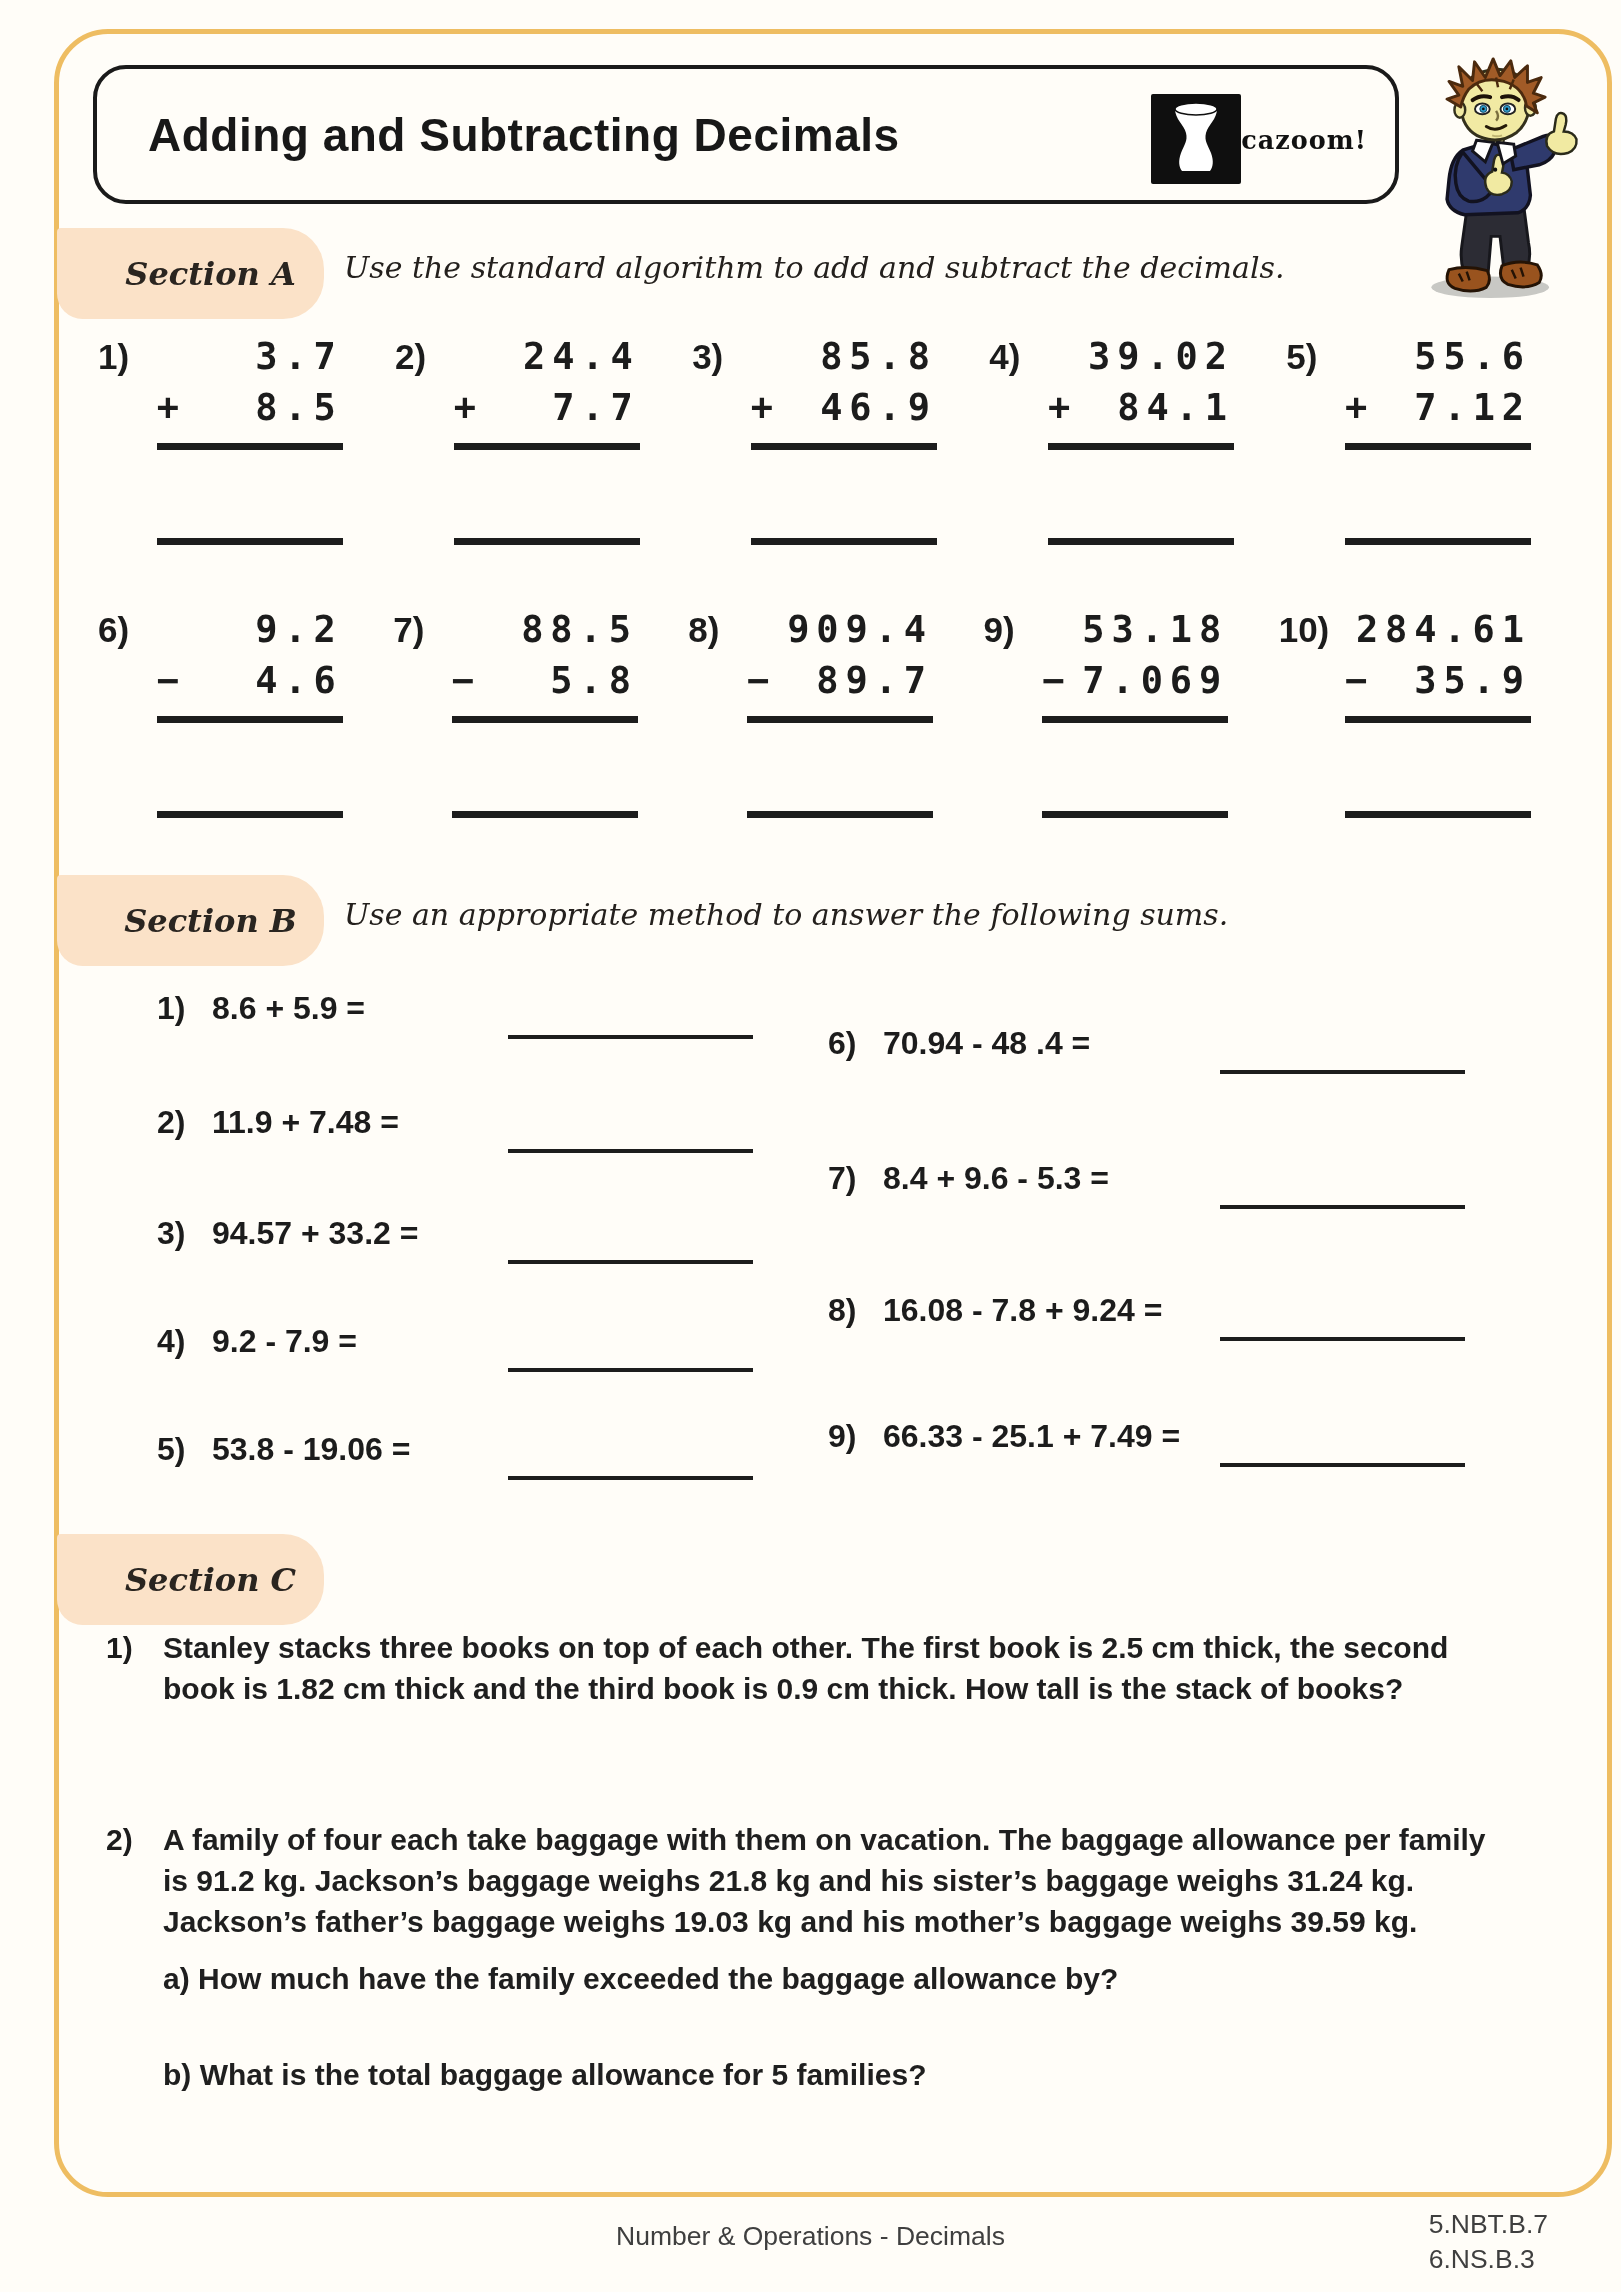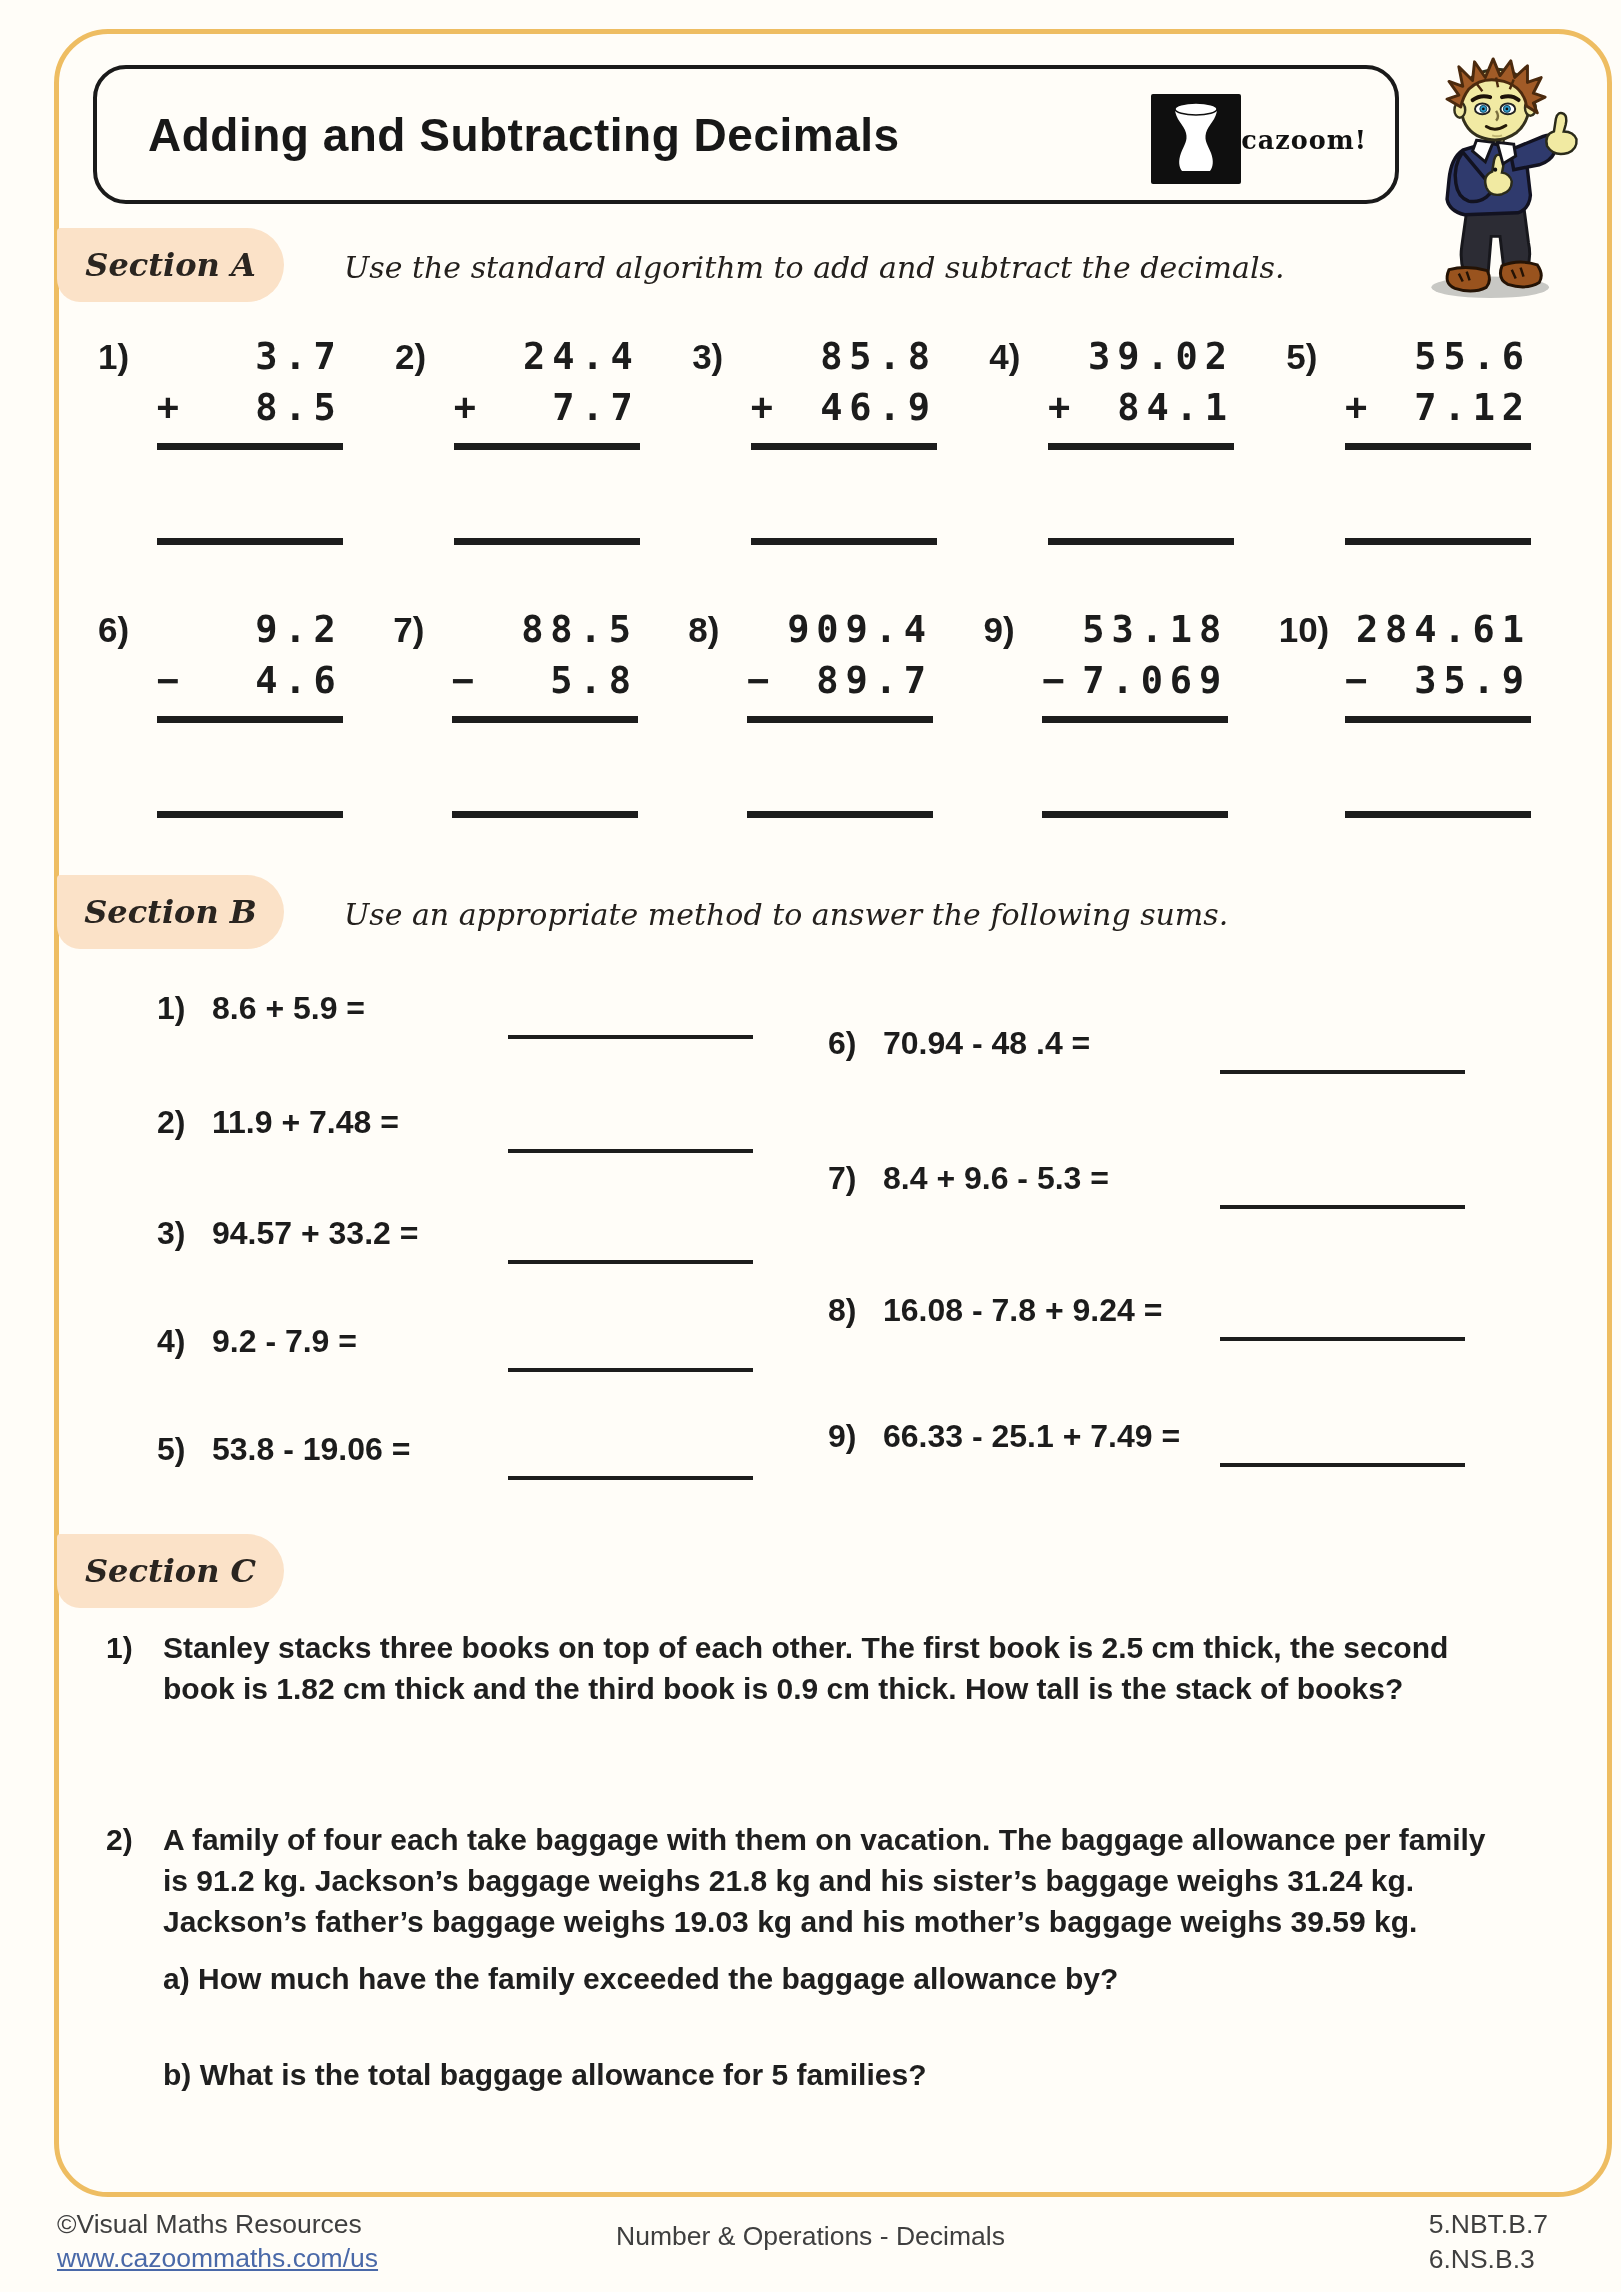--- a/index.html
+++ b/index.html
@@ -30,25 +30,25 @@
   .logo-text {
     font-family:"DejaVu Serif", serif; font-weight:bold; font-size:25.5px; color:#111;
     letter-spacing:1px; margin-top:1px;
   }
 
   
   .mascot { position:absolute; left:1400px; top:54px; width:201px; height:250px; }
 
   
   .section-label {
-    position:absolute; left:57px; width:227px; height:74px;
+    position:absolute; left:57px; width:227px; height:91px;
     background:#fbe2c8; border-radius:3.9px 41px 41px 25.5px;
     display:flex; align-items:center; justify-content:center;
     font-family:"DejaVu Serif", serif; font-style:italic; font-weight:bold;
-    font-size:32px; color:#2a2520;
+    font-size:32px; color:#2a2520;padding-left:40px;
   }
   .section-instr {
     position:absolute; left:304px; height:78px; display:flex; align-items:center;
     font-family:"DejaVu Serif", serif; font-style:italic; font-size:30px; color:#24201d;margin-left:40px;
   }
 
   
   .va-row { position:absolute; left:98px; width:1433px; display:flex; justify-content:space-between; }
   .va-problem { display:flex; align-items:flex-start; }
   .va-label {
@@ -336,24 +336,20 @@
 
   <div class="c-problem" style="top:1819px;">
     <div class="c-num">2)</div>
     <div class="c-body">
       <div class="c-text">A family of four each take baggage with them on vacation. The baggage allowance per family is 91.2 kg. Jackson’s baggage weighs 21.8 kg and his sister’s baggage weighs 31.24 kg. Jackson’s father’s baggage weighs 19.03 kg and his mother’s baggage weighs 39.59 kg.</div>
       <div class="c-sub c-sub-a">a) How much have the family exceeded the baggage allowance by?</div>
       <div class="c-sub c-sub-b">b) What is the total baggage allowance for 5 families?</div>
     </div>
   </div>
 
-  <div class="footer-left">
-    <div>©Visual Maths Resources</div>
-    <div class="footer-url">www.cazoommaths.com/us</div>
-  </div>
   <div class="footer-center">Number &amp; Operations - Decimals</div>
   <div class="footer-right">
     <div>5.NBT.B.7</div>
     <div>6.NS.B.3</div>
   </div>
 
 </div>
 
 
 </body></html>

